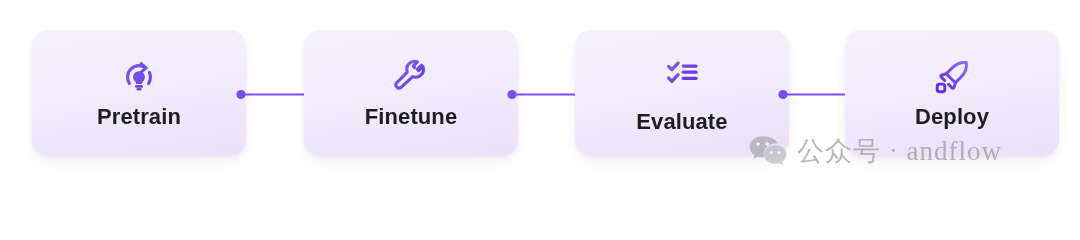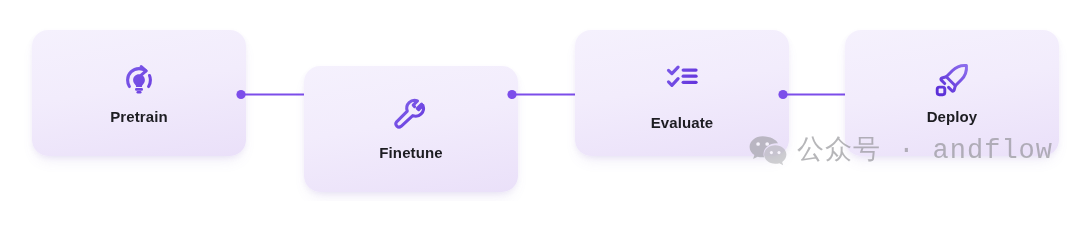--- a/index.html
+++ b/index.html
@@ -34,34 +34,34 @@
     box-shadow: 0 8px 16px -6px rgba(120, 90, 190, 0.14),
                 0 2px 5px rgba(120, 90, 190, 0.07);
     display: flex;
     flex-direction: column;
     align-items: center;
     justify-content: center;
     box-sizing: border-box;
     padding-bottom: 2px;
   }
   .card-0 { left: 32px; }
-  .card-1 { left: 304px; margin-top: 36px; }
+  .card-1 { left: 304px; }
   .card-2 { left: 575px; gap: 11px; }
   .card-3 { left: 845px; text-align: center; }
 
   .card-icon {
     width: 40px;
     height: 40px;
     display: block;
     margin-bottom: 9px;
   }
   .card-icon svg { display: block; width: 40px; height: 40px; }
 
   .card-label {
-    font-size: 15px;
+    font-size: 22px;
     font-weight: bold;
     color: #1d1d22;
     letter-spacing: 0.1px;
     line-height: 1;
     white-space: nowrap;
   }
 
   
   .connector {
     position: absolute;
@@ -84,21 +84,21 @@
     opacity: 0.62;
     pointer-events: none;
   }
   #watermark .wm-logo { width: 40px; height: 34px; display: block; }
   #watermark .wm-text {
     font-size: 27px;
     color: #8b8b8f;
     line-height: 1;
     letter-spacing: 1px;
     white-space: nowrap;
-    font-family: Liberation Mono, monospace;
+    font-family: Liberation Serif, serif;
   }
 </style>
 </head>
 <body>
 
 <div id="canvas">
 
   <div class="card card-0">
     <span class="card-icon">
       <svg viewBox="0 0 40 40" fill="none" xmlns="http://www.w3.org/2000/svg">

